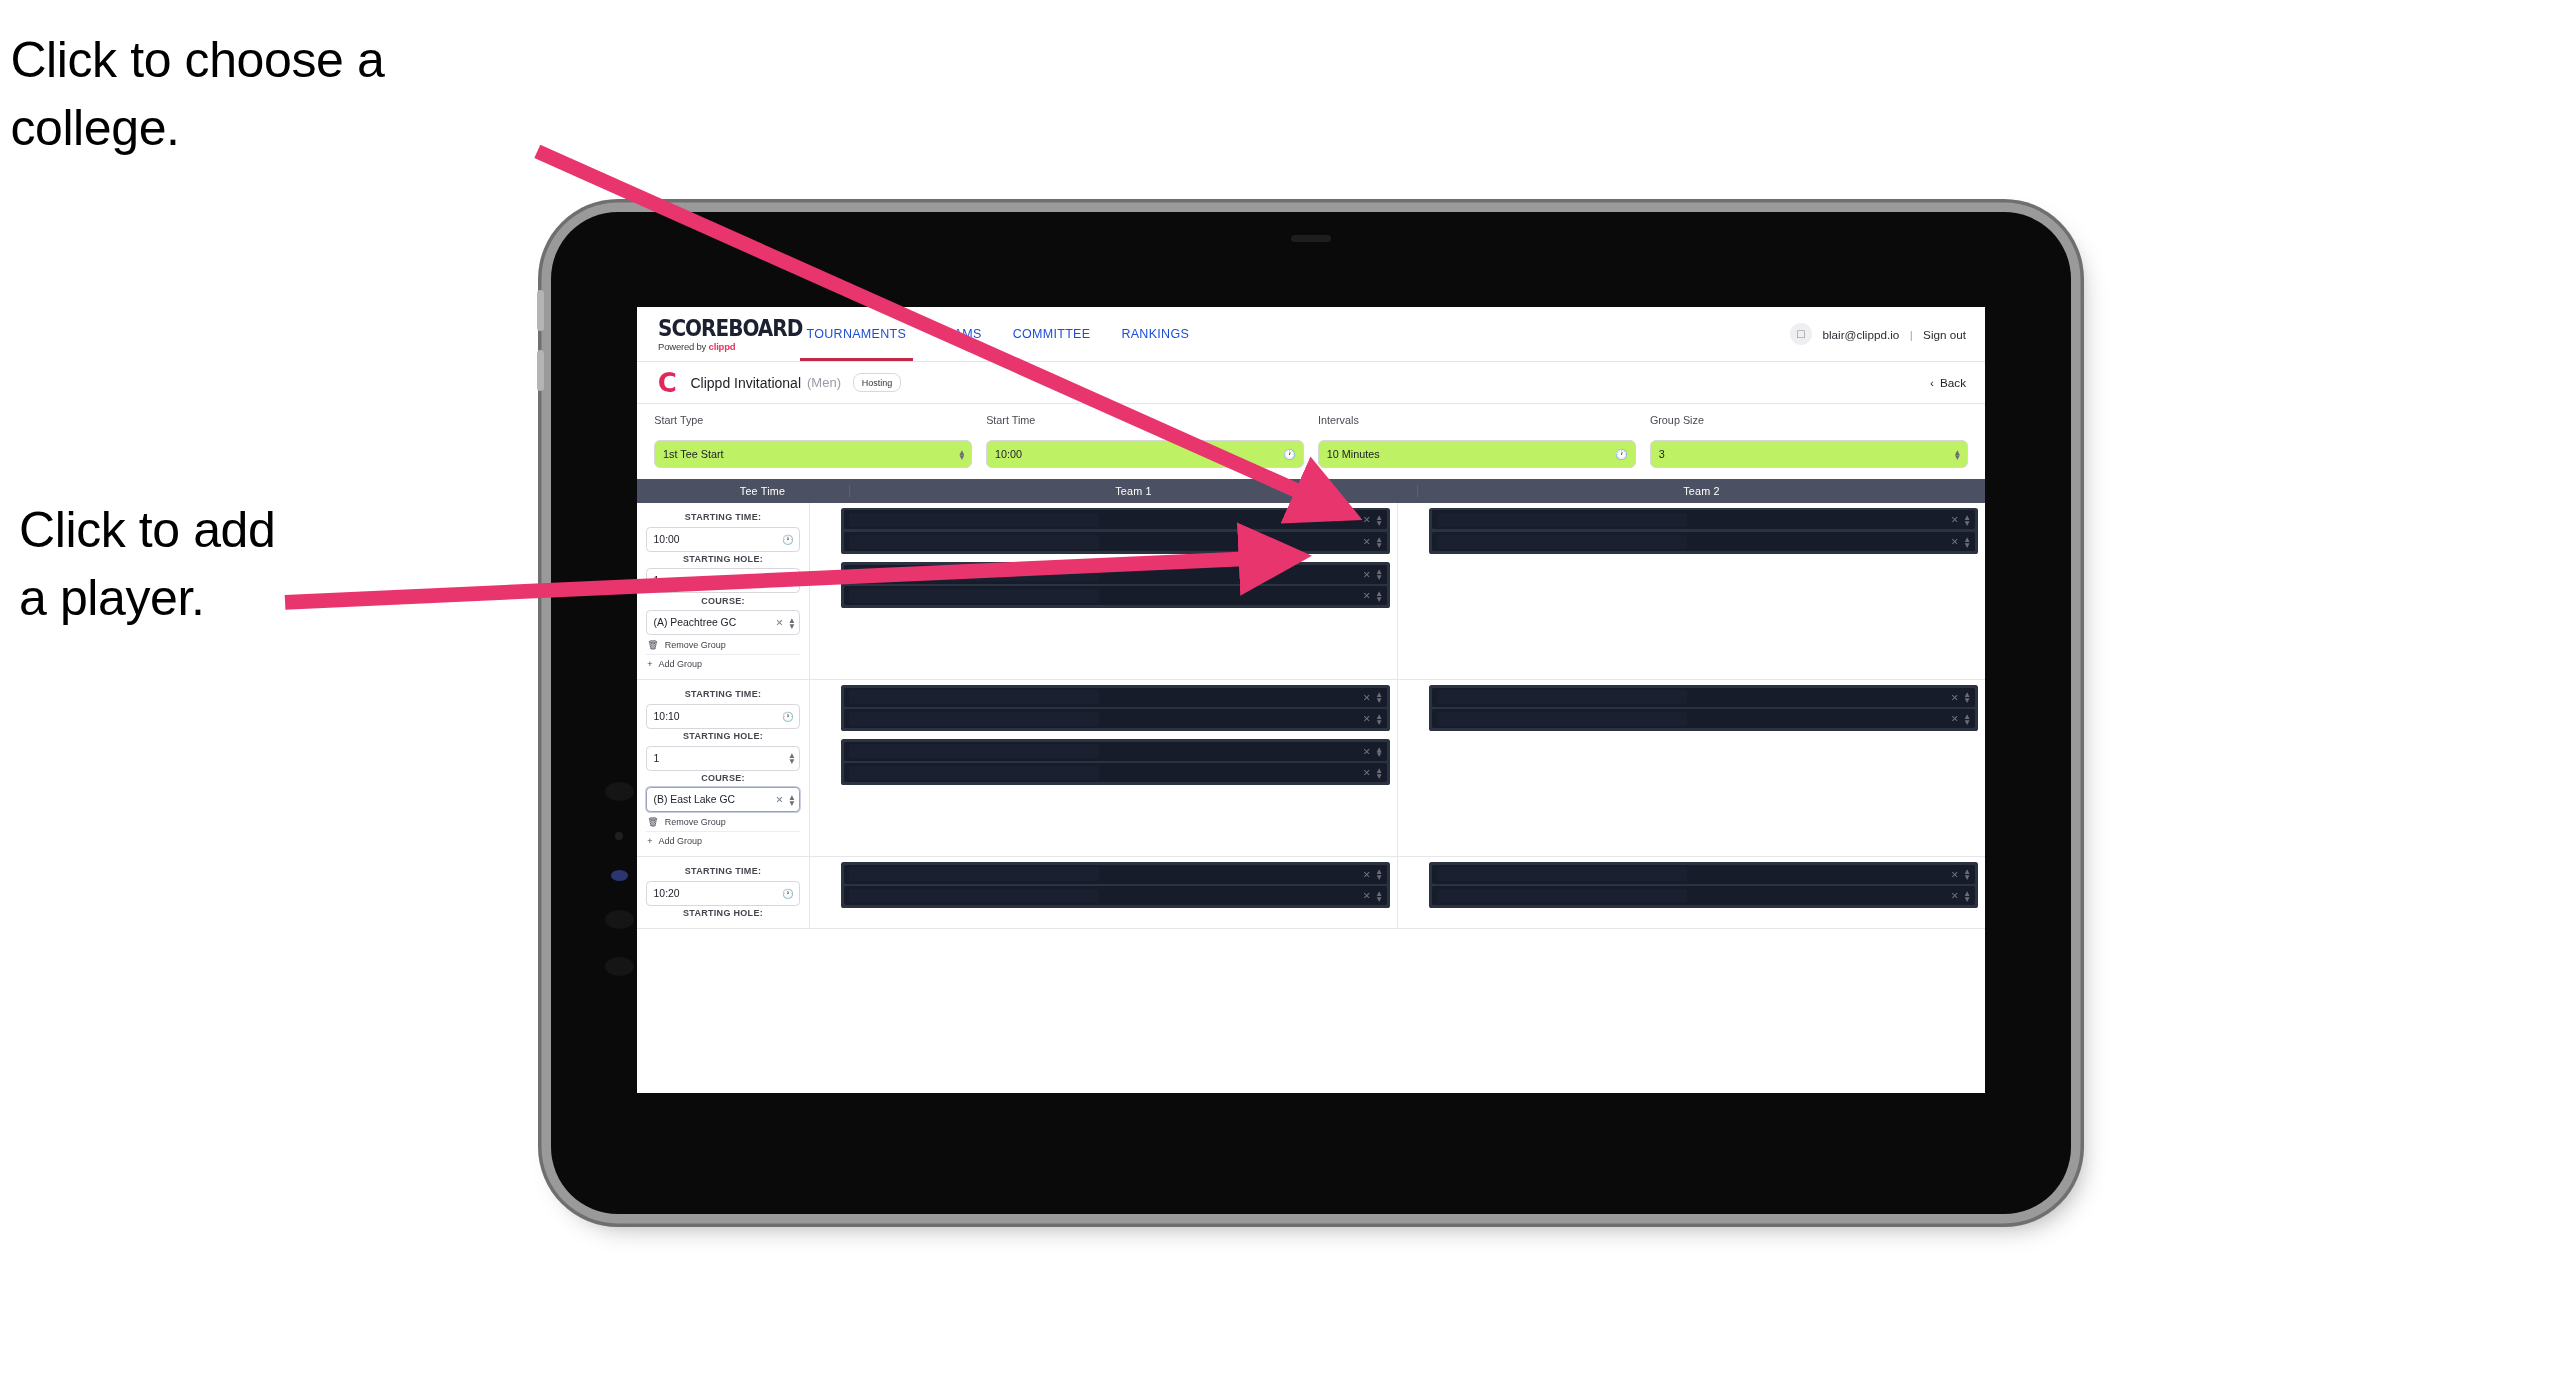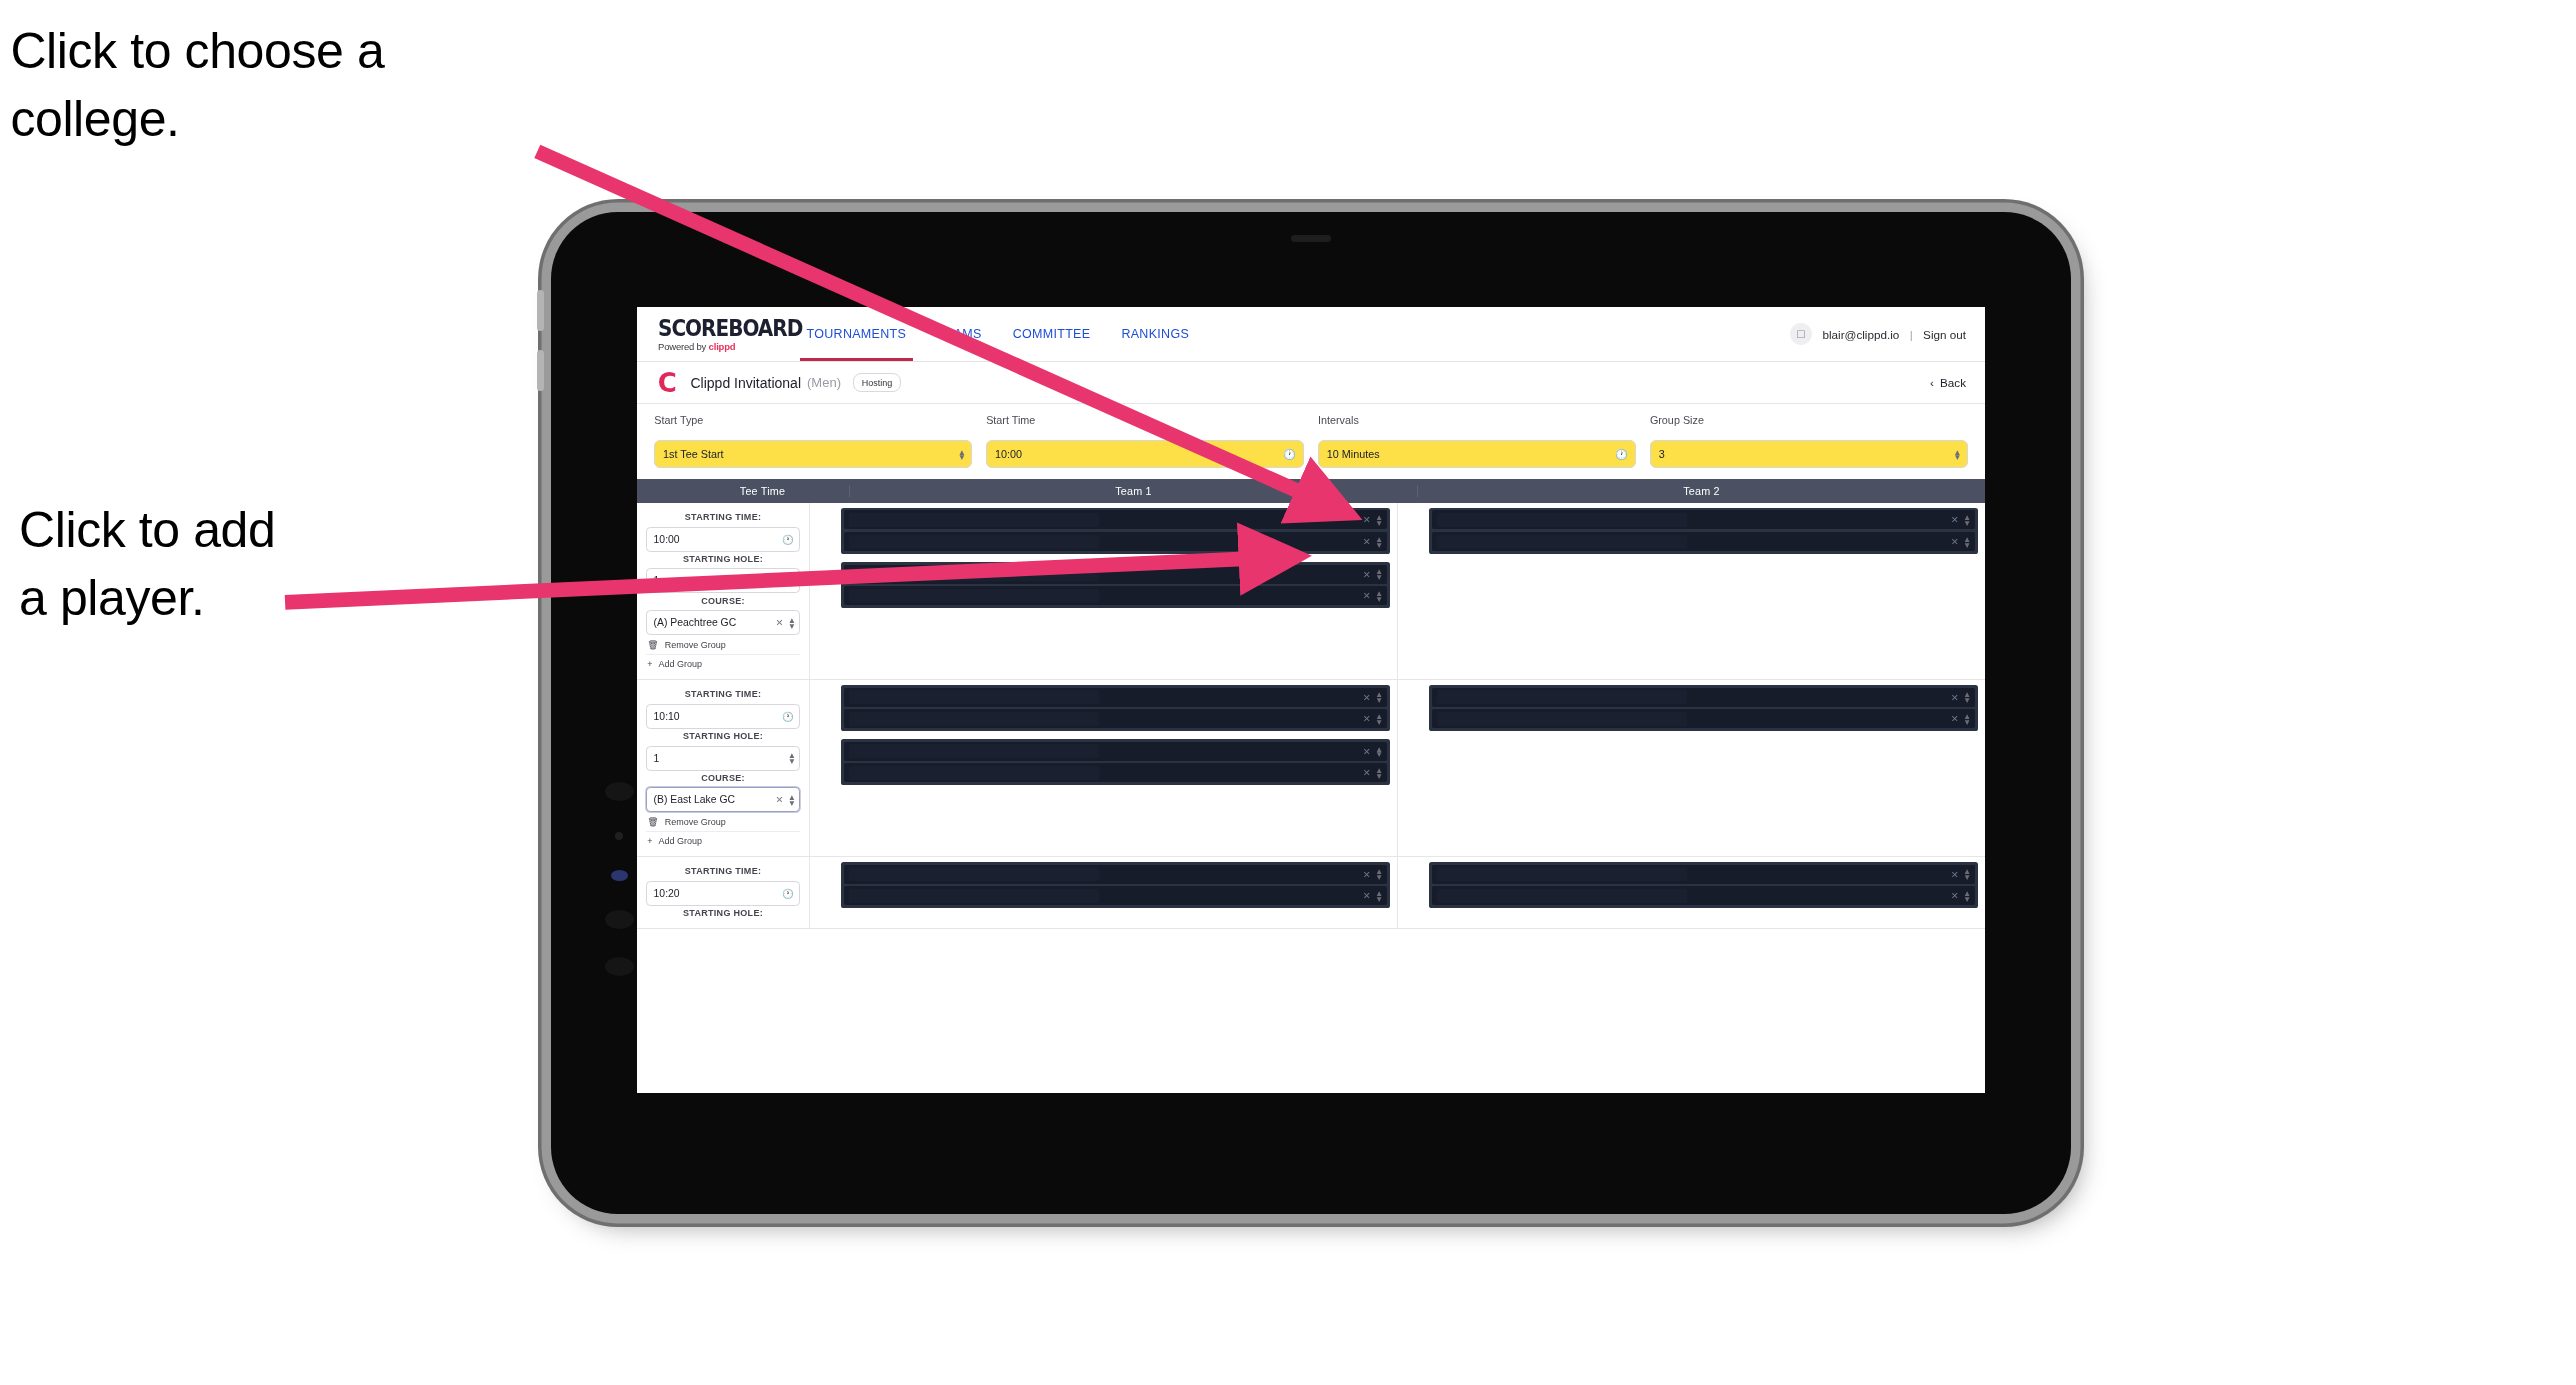--- a/index.html
+++ b/index.html
@@ -13,21 +13,21 @@
   
   .anno{
     position:absolute;
     color:#000;
     font-size:50px;
     line-height:1.35;
     font-family:"Liberation Sans", sans-serif;
     white-space:pre-line;
     letter-spacing:-0.4px;
   }
-  #anno-college{left:10.4px;top:18px;width:536px;}
+  #anno-college{left:10.4px;top:27px;width:536px;}
   #anno-player{left:19px;top:497px;width:397px;}
 
   .arrow-svg{position:absolute;left:0;top:0;width:2576px;height:1386px;pointer-events:none;}
 
   
   .tablet{
     position:absolute;left:551px;top:212px;width:1520px;height:1002px;
     border-radius:67px;
     background:#0a0a0a;
     box-shadow:0 0 0 9.5px #9a9a9a, 0 0 0 13px #6f6f6f, 8.6px 12px 26px rgba(0,0,0,.35);
@@ -76,21 +76,21 @@
   .tname{margin-left:12px;font-size:14px;color:#22222b;}
   .tgender{margin-left:6px;font-size:13px;color:#9b9ba6;}
   .thost{margin-left:12px;font-size:9px;color:#33333c;border:0.9px solid #d8d8dd;
     border-radius:8px;padding:3.5px 7.8px;background:#fff;}
   .backbtn{position:absolute;right:19px;font-size:11.7px;color:#22222b;display:flex;align-items:center;gap:6px;cursor:pointer;}
 
   
   .controls{display:flex;gap:14px;padding:10.4px 17.3px 8.6px 17.3px;background:#fff;}
   .ctl{flex:1;}
   .ctl-label{font-size:10.8px;color:#4a4a54;margin-bottom:14px;}
-  .field{height:26px;border:0.9px solid #d6d6dc;border-radius:6px;background:#fde047;
+  .field{height:26px;border:0.9px solid #d6d6dc;border-radius:6px;background:#bef264;
     display:flex;align-items:center;padding:0 7.8px;position:relative;}
   .field .val{font-size:10.8px;color:#22222b;}
   .field .adorn{position:absolute;right:7px;color:#7b7b86;font-size:10.4px;display:flex;align-items:center;}
   .spin{display:inline-block;line-height:.62;font-size:9.5px;color:#6d6d78;text-align:center;}
   .spin i{display:block;font-style:normal;}
 
   
   .thead{display:flex;background:#4b5162;height:24px;align-items:center;margin:1.7px 0 0 0;}
   .th{color:#fff;font-size:10.8px;text-align:center;font-weight:normal;letter-spacing:0.2px;}
   .th.tee{width:173px;flex:0 0 173px;border-right:0.9px solid #5d6374;margin-left:39px;}

